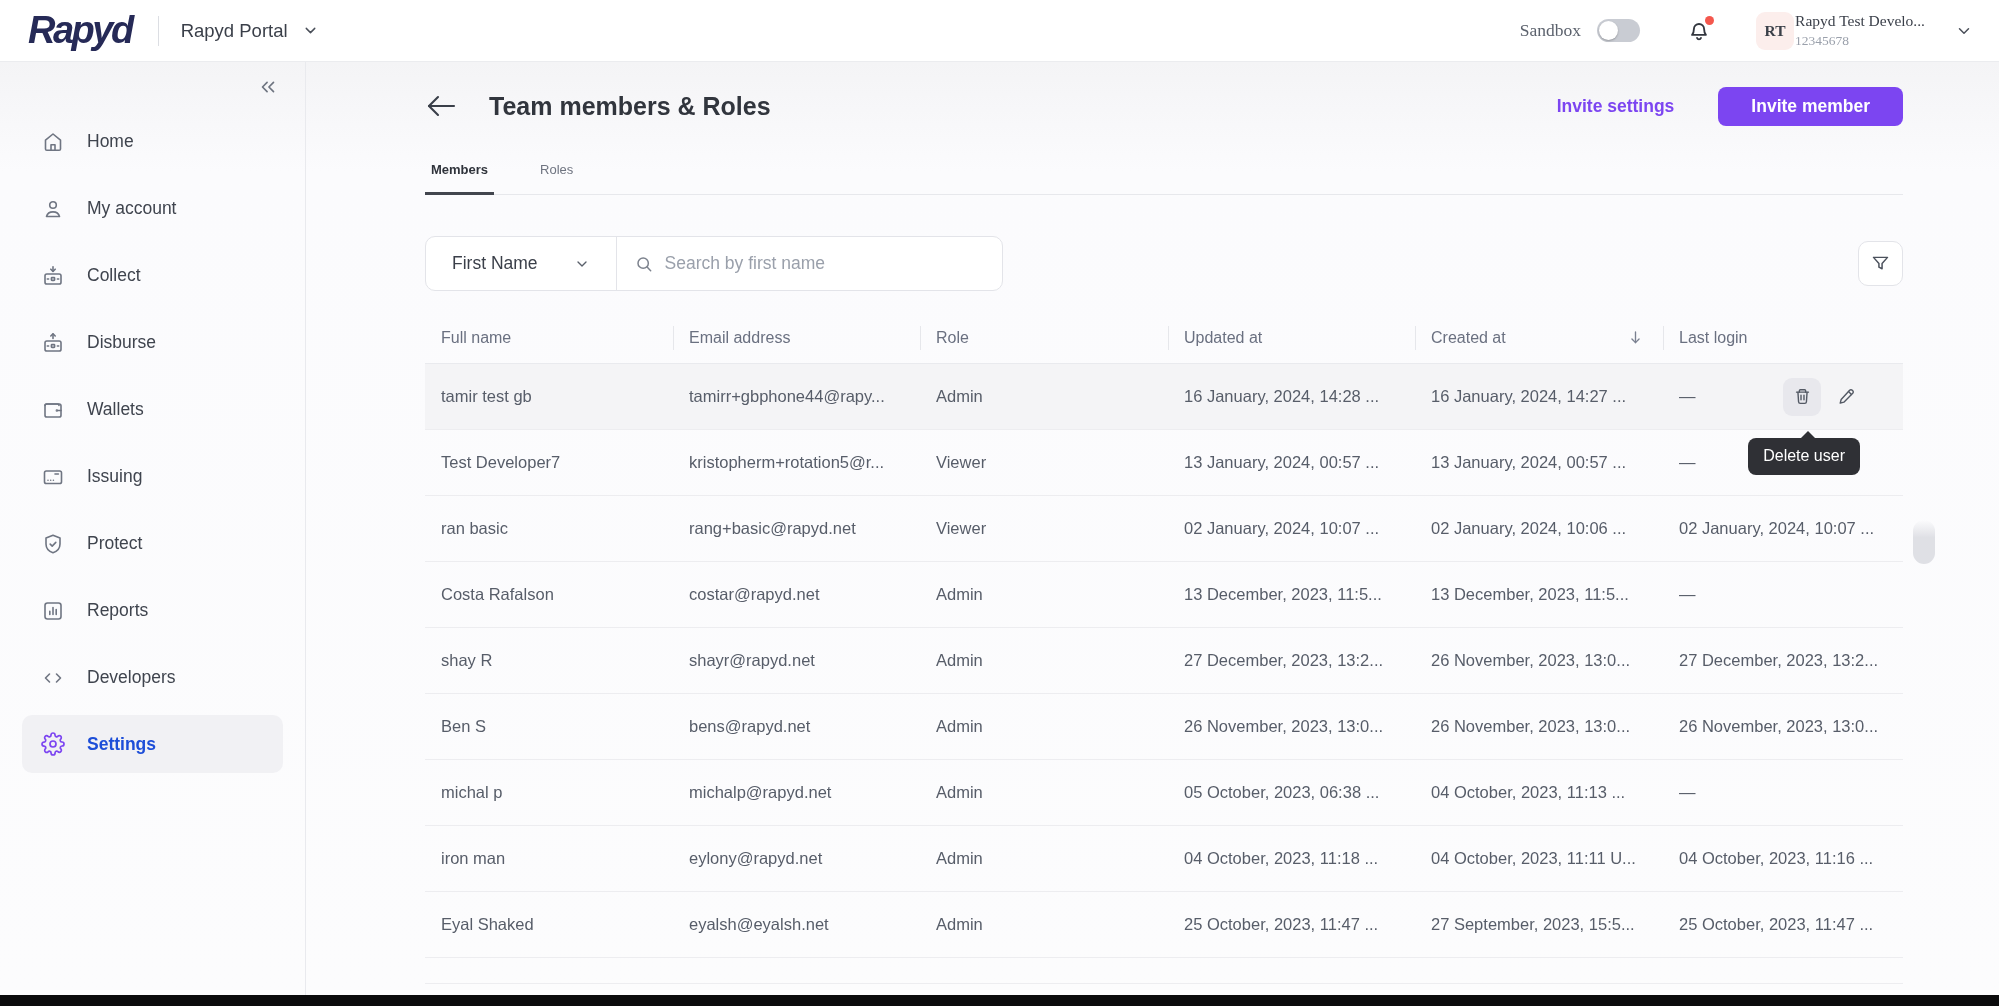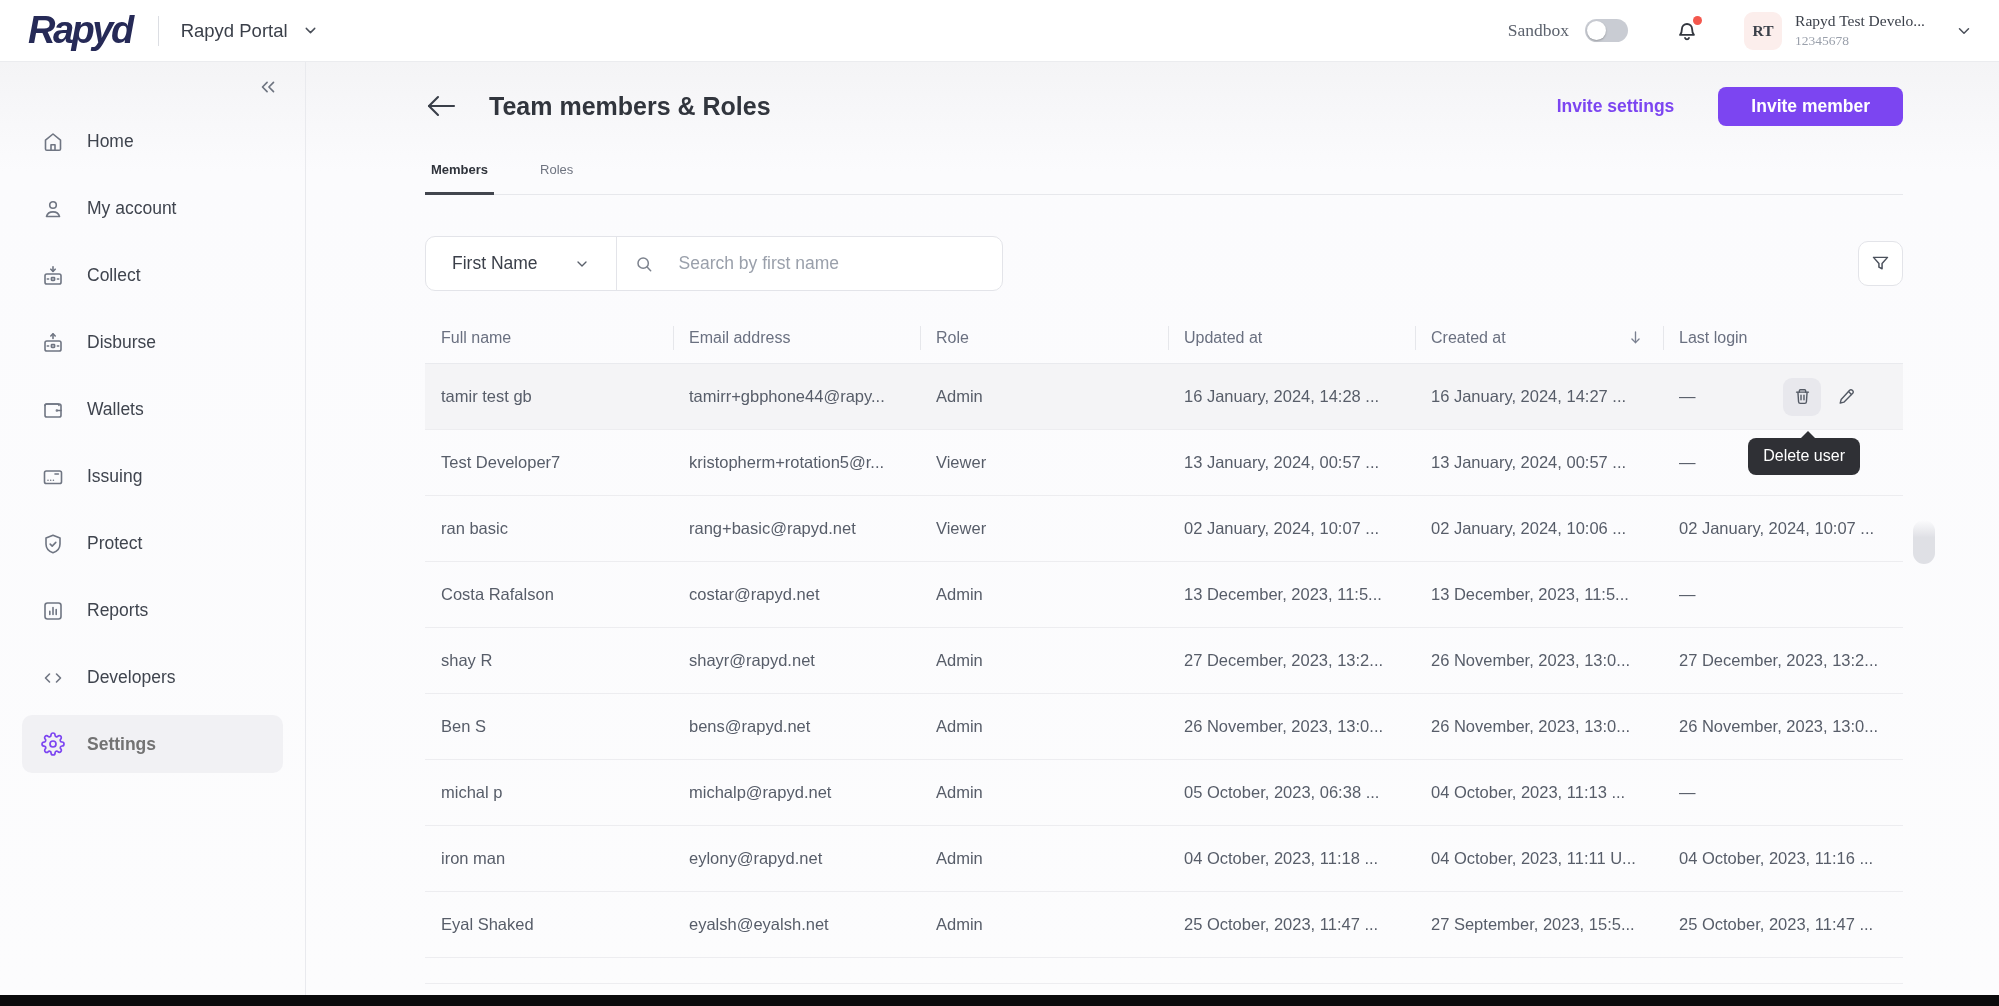--- a/index.html
+++ b/index.html
@@ -25,39 +25,39 @@
   .logo { font-size: 38px; font-weight: 800; font-style: italic; letter-spacing: -2.5px; color: #262a57; }
   .logo-divider { width: 1px; height: 30px; background: #dcdee3; margin: 0 22px 0 26px; }
   .portal { display: flex; align-items: center; gap: 14px; font-size: 18.5px; font-weight: 500; color: #3a3f49; cursor: pointer; }
   .topbar-right { margin-left: auto; display: flex; align-items: center; font-family: Liberation Serif, serif; }
   .sandbox-label { font-size: 17.5px; color: #5c626d; margin-right: 16px; }
   .toggle { width: 43px; height: 23px; border-radius: 12px; background: #c9ccd3; position: relative; cursor: pointer; }
   .toggle .knob { position: absolute; left: 2px; top: 2px; width: 19px; height: 19px; border-radius: 50%; background: #fff; box-shadow: 0 1px 2px rgba(0,0,0,.25); }
   .bell { position: relative; margin-left: 46px; cursor: pointer; }
   .bell .dot { position: absolute; top: -2px; right: -2px; width: 9px; height: 9px; border-radius: 50%; background: #f4574d; }
   .avatar { margin-left: 44px; width: 38px; height: 38px; border-radius: 9px; background: #fceeec; display: flex; align-items: center; justify-content: center; font-size: 15.5px; font-weight: 600; color: #3b4049; }
-  .account-meta { margin-left: 13px; line-height: 1.15; }
+  .account-meta { margin-left: 1px; line-height: 1.15; }
   .account-name { font-size: 15.5px; font-weight: 500; color: #3a3f49; max-width: 158px; white-space: nowrap; overflow: hidden; }
   .account-id { font-size: 13.5px; color: #9aa0ab; margin-top: 3px; }
   .account-chevron { margin-left: 30px; }
 
   
   .under {
     position: relative;
     display: flex;
     height: 944px;
     background: linear-gradient(180deg, #f4f4f6 0%, #fbfbfd 110px, #fcfcfd 100%);
   }
   .sidebar { width: 306px; flex: 0 0 306px; border-right: 1px solid #e9eaee; position: relative; padding-top: 46px; }
   .collapse-btn { position: absolute; top: 14px; right: 26px; cursor: pointer; }
   .side-item { height: 67px; margin: 0 22px; padding: 0 18px; display: flex; align-items: center; border-radius: 10px; cursor: pointer; }
   .side-item.active { height: 58px; margin-top: 4px; margin-bottom: 5px; background: #f1f1f4; }
   .side-icon { width: 26px; height: 26px; display: flex; align-items: center; justify-content: center; }
   .side-label { margin-left: 21px; font-size: 17.5px; color: #3f444e; }
-  .side-item.active .side-label { color: #737373; font-weight: 700; }
+  .side-item.active .side-label { color: #1d4ed8; font-weight: 700; }
 
   .main { flex: 1; padding: 24px 0 0 119px; position: relative; }
   .content { width: 1478px; }
 
   
   .page-head { display: flex; align-items: center; height: 40px; }
   .back-btn { width: 36px; height: 36px; display: flex; align-items: center; cursor: pointer; }
   .page-title { margin-left: 28px; font-size: 25px; font-weight: 600; color: #31353d; }
   .invite-settings { margin-left: auto; font-size: 17.5px; font-weight: 600; color: #7c45f1; cursor: pointer; }
   .invite-btn { margin-left: 44px; height: 39px; padding: 0 33px; border: none; border-radius: 8px; background: #7c45f1; color: #fff; font-size: 17.5px; font-weight: 600; font-family: inherit; display: flex; align-items: center; cursor: pointer; }
@@ -65,21 +65,21 @@
   
   .tabs { display: flex; gap: 40px; margin-top: 24px; border-bottom: 1px solid #e7e8ec; }
   .tab { padding: 12px 6px 15px; font-size: 13px; color: #6f7480; cursor: pointer; border-bottom: 3px solid transparent; margin-bottom: -1px; }
   .tab.active { color: #2f333b; font-weight: 700; border-bottom-color: #42464e; }
 
   
   .filter-row { margin-top: 41px; display: flex; align-items: center; }
   .filter-combo { display: flex; align-items: stretch; width: 578px; height: 55px; background: #fff; border: 1px solid #e3e4e9; border-radius: 10px; overflow: hidden; }
   .field-select { display: flex; align-items: center; gap: 36px; padding: 0 26px; font-size: 17.5px; color: #3a3f49; cursor: pointer; }
   .combo-divider { width: 1px; background: #e3e4e9; }
-  .search-box { flex: 1; display: flex; align-items: center; gap: 25px; padding: 0 17px; }
+  .search-box { flex: 1; display: flex; align-items: center; gap: 11px; padding: 0 17px; }
   .search-box input { flex: 1; border: none; outline: none; background: transparent; font-family: inherit; font-size: 17.5px; color: #3a3f49; }
   .search-box input::placeholder { color: #9aa0ab; }
   .funnel-btn { margin-left: auto; width: 45px; height: 45px; border: 1px solid #e3e4e9; border-radius: 10px; background: #fff; display: flex; align-items: center; justify-content: center; cursor: pointer; }
 
   
   .table { margin-top: 21px; }
   .thead, .trow { display: grid; grid-template-columns: 248px 247px 248px 247px 248px 1fr; }
   .thead { height: 52px; border-bottom: 1px solid #e9eaee; align-items: center; }
   .th { position: relative; height: 100%; display: flex; align-items: center; padding-left: 16px; font-size: 16px; color: #6a7080; }
   .th.has-divider::before { content: ''; position: absolute; left: 0; top: 14px; width: 1px; height: 24px; background: #e6e7eb; }

